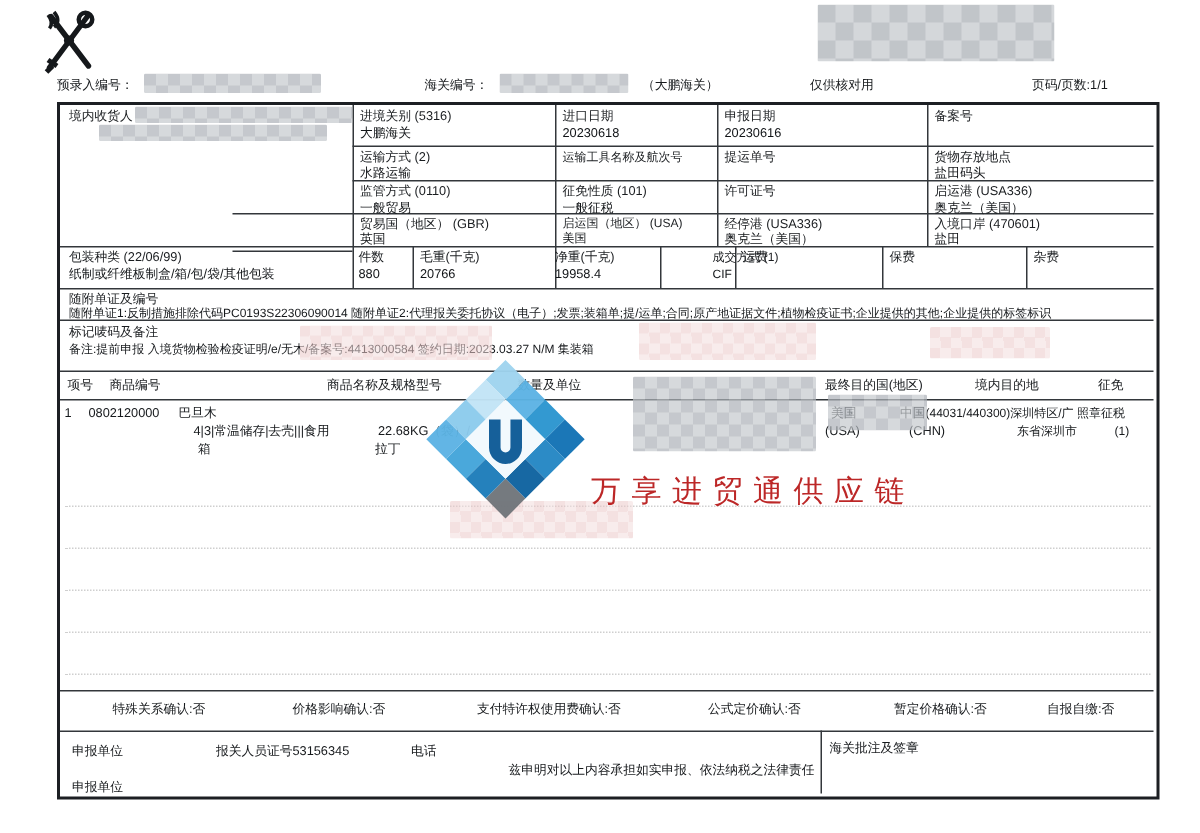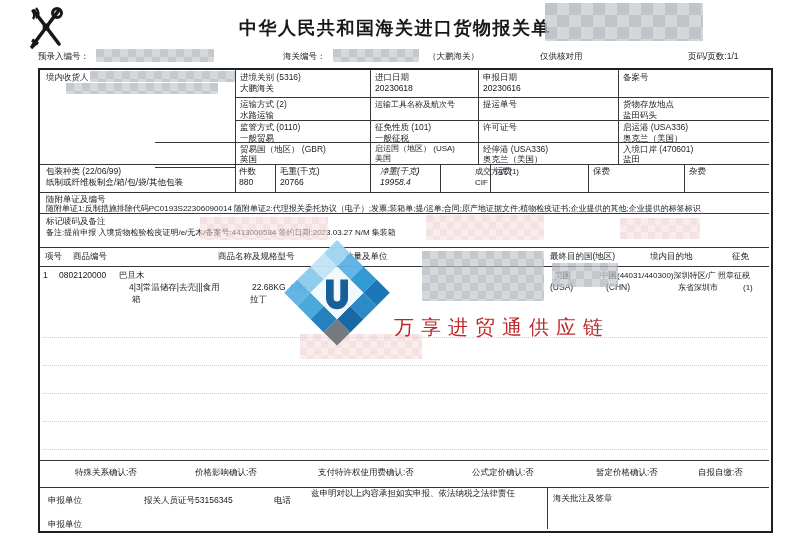--- a/index.html
+++ b/index.html
@@ -38,21 +38,20 @@
     <g stroke="#15181b" fill="none" stroke-width="3.6" stroke-linecap="round">
       <line x1="7" y1="41" x2="33" y2="6"></line>
       <line x1="8" y1="7" x2="33" y2="40"></line>
     </g>
     <circle cx="31" cy="9" r="4.5" fill="none" stroke="#15181b" stroke-width="3"></circle>
     <path d="M6 36 l6 4 M9 40 l-4 4" stroke="#15181b" stroke-width="3.4" fill="none"></path>
     <path d="M10 4 q5 6 0 10 M6 6 q4 5 1 9" stroke="#15181b" stroke-width="2.4" fill="none"></path>
     <circle cx="20" cy="23" r="3.4" fill="#15181b"></circle>
   </svg>
 
-  <div class="title">中华人民共和国海关进口货物报关单</div>
   <div class="blur-g big" style="left:545px;top:3px;width:158px;height:38px;"></div>
 
   <div class="subhead" style="left:38px;top:50px;">预录入编号：</div>
   <div class="blur-g" style="left:96px;top:49px;width:118px;height:13px;"></div>
   <div class="subhead" style="left:283px;top:50px;">海关编号：</div>
   <div class="blur-g" style="left:333px;top:49px;width:86px;height:13px;"></div>
   <div class="subhead" style="left:428px;top:50px;">（大鹏海关）</div>
   <div class="subhead" style="left:540px;top:50px;">仅供核对用</div>
   <div class="subhead" style="left:688px;top:50px;">页码/页数:1/1</div>
 
@@ -164,21 +163,21 @@
       <div class="val">纸制或纤维板制盒/箱/包/袋/其他包装</div>
     </div>
     <div class="cell" style="left:199px;top:96px;">
       <div class="lab">件数</div>
       <div class="val">880</div>
     </div>
     <div class="cell" style="left:240px;top:96px;">
       <div class="lab">毛重(千克)</div>
       <div class="val">20766</div>
     </div>
-    <div class="cell" style="left:340px;top:96px;font-style:italic;">
+    <div class="cell" style="left:330px;top:96px;">
       <div class="lab">净重(千克)</div>
       <div class="val">19958.4</div>
     </div>
     <div class="cell sm" style="left:403px;top:96px;margin-left:32px;">
       <div class="lab">成交方式 (1)</div>
       <div class="val">CIF</div>
     </div>
     <div class="cell" style="left:455px;top:96px;">
       <div class="lab">运费</div>
     </div>
@@ -226,21 +225,21 @@
     <div class="cell" style="left:35px;top:397px;">特殊关系确认:否</div>
     <div class="cell" style="left:155px;top:397px;">价格影响确认:否</div>
     <div class="cell" style="left:278px;top:397px;">支付特许权使用费确认:否</div>
     <div class="cell" style="left:432px;top:397px;">公式定价确认:否</div>
     <div class="cell" style="left:556px;top:397px;">暂定价格确认:否</div>
     <div class="cell" style="left:658px;top:397px;">自报自缴:否</div>
 
     <div class="cell" style="left:8px;top:425px;">申报单位</div>
     <div class="cell" style="left:104px;top:425px;">报关人员证号53156345</div>
     <div class="cell" style="left:234px;top:425px;">电话</div>
-    <div class="cell" style="left:243px;top:418px;width:260px;text-align:center;">兹申明对以上内容承担如实申报、依法纳税之法律责任</div>
+    <div class="cell" style="left:243px;top:438px;width:260px;text-align:right;">兹申明对以上内容承担如实申报、依法纳税之法律责任</div>
     <div class="cell" style="left:513px;top:423px;">海关批注及签章</div>
     <div class="cell" style="left:8px;top:449px;">申报单位</div>
   </div>
 
   <div class="blur-g" style="left:90px;top:71px;width:145px;height:11px;"></div>
   <div class="blur-g" style="left:66px;top:83px;width:152px;height:11px;"></div>
   <div class="blur-p" style="left:200px;top:217px;width:128px;height:23px;"></div>
   <div class="blur-p" style="left:426px;top:215px;width:118px;height:25px;"></div>
   <div class="blur-p" style="left:620px;top:218px;width:80px;height:21px;"></div>
   <div class="blur-g" style="left:422px;top:251px;width:122px;height:50px;"></div>

